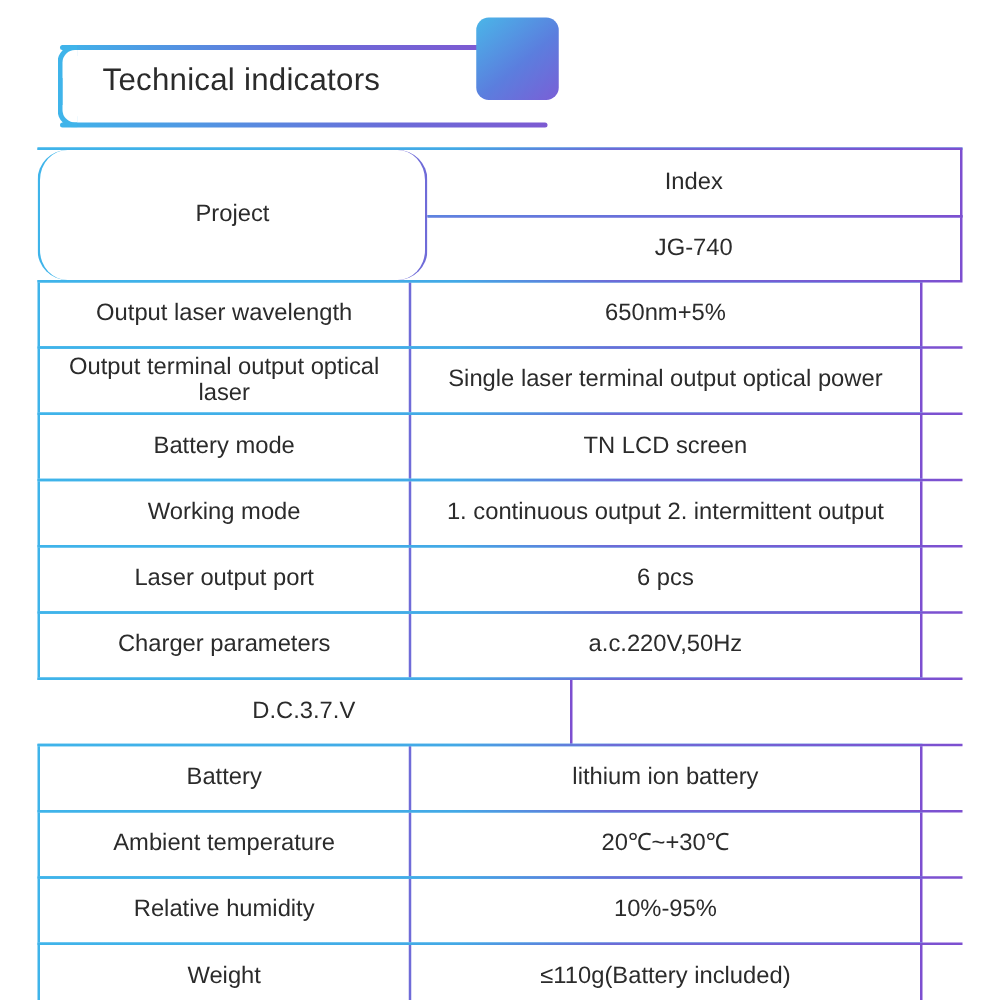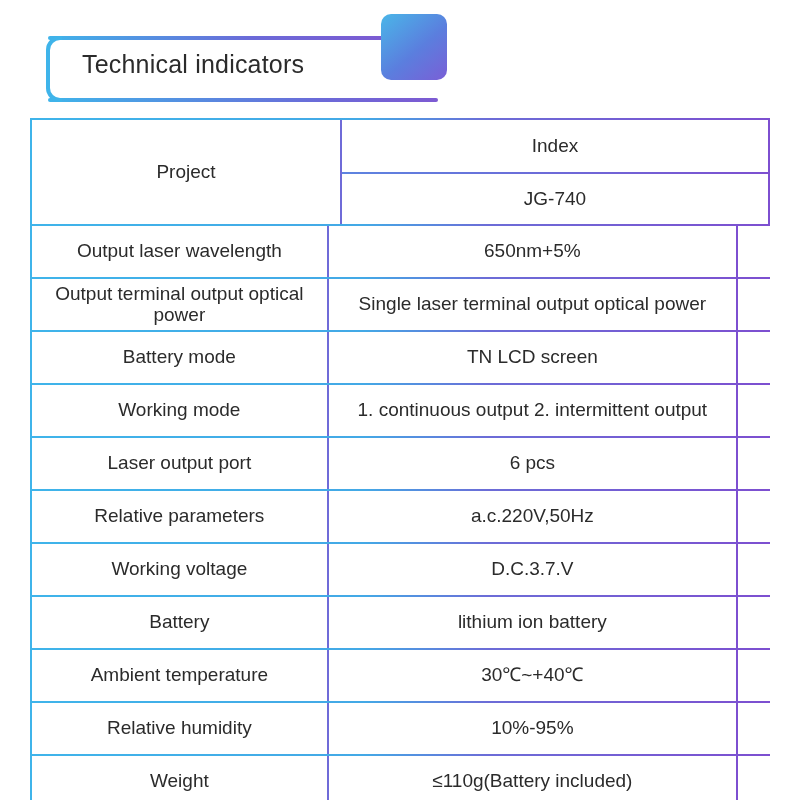--- a/index.html
+++ b/index.html
@@ -155,20 +155,21 @@
     width: 312px;
     height: 104px;
     box-sizing: border-box;
     display: flex;
     align-items: center;
     justify-content: center;
     font-size: 19px;
     border-left: 2px solid #3fb4ea;
     border-right: 2px solid #6f6bd8;
     color: #2b2b2b;
+    border-radius: 24px;
   }
   .span-values {
     width: 428px;
     display: flex;
     flex-direction: column;
   }
   .span-values .cell-value {
     height: 52px;
     width: 428px;
   }
@@ -204,50 +205,49 @@
       <div class="cell cell-value">Index</div>
       <div class="cell cell-value">JG-740</div>
     </div>
   </div>
 
   <div class="row">
     <div class="cell cell-label h54">Output laser wavelength</div>
     <div class="cell cell-value h54">650nm+5%</div>
   </div>
   <div class="row">
-    <div class="cell cell-label h54">Output terminal output optical power</div>
+    <div class="cell cell-label h54">Output terminal output optical laser</div>
     <div class="cell cell-value h54">Single laser terminal output optical power</div>
   </div>
   <div class="row">
     <div class="cell cell-label h54">Battery mode</div>
     <div class="cell cell-value h54">TN LCD screen</div>
   </div>
   <div class="row">
     <div class="cell cell-label h54">Working mode</div>
     <div class="cell cell-value h54">1. continuous output 2. intermittent output</div>
   </div>
   <div class="row">
     <div class="cell cell-label h54">Laser output port</div>
     <div class="cell cell-value h54">6 pcs</div>
   </div>
   <div class="row">
-    <div class="cell cell-label h54">Relative parameters</div>
+    <div class="cell cell-label h54">Charger parameters</div>
     <div class="cell cell-value h54">a.c.220V,50Hz</div>
   </div>
   <div class="row">
-    <div class="cell cell-label h54">Working voltage</div>
     <div class="cell cell-value h54">D.C.3.7.V</div>
   </div>
   <div class="row">
     <div class="cell cell-label h54">Battery</div>
     <div class="cell cell-value h54">lithium ion battery</div>
   </div>
   <div class="row">
     <div class="cell cell-label h54">Ambient temperature</div>
-    <div class="cell cell-value h54">30℃~+40℃</div>
+    <div class="cell cell-value h54">20℃~+30℃</div>
   </div>
   <div class="row">
     <div class="cell cell-label h54">Relative humidity</div>
     <div class="cell cell-value h54">10%-95%</div>
   </div>
   <div class="row">
     <div class="cell cell-label h54">Weight</div>
     <div class="cell cell-value h54">≤110g(Battery included)</div>
   </div>
 

